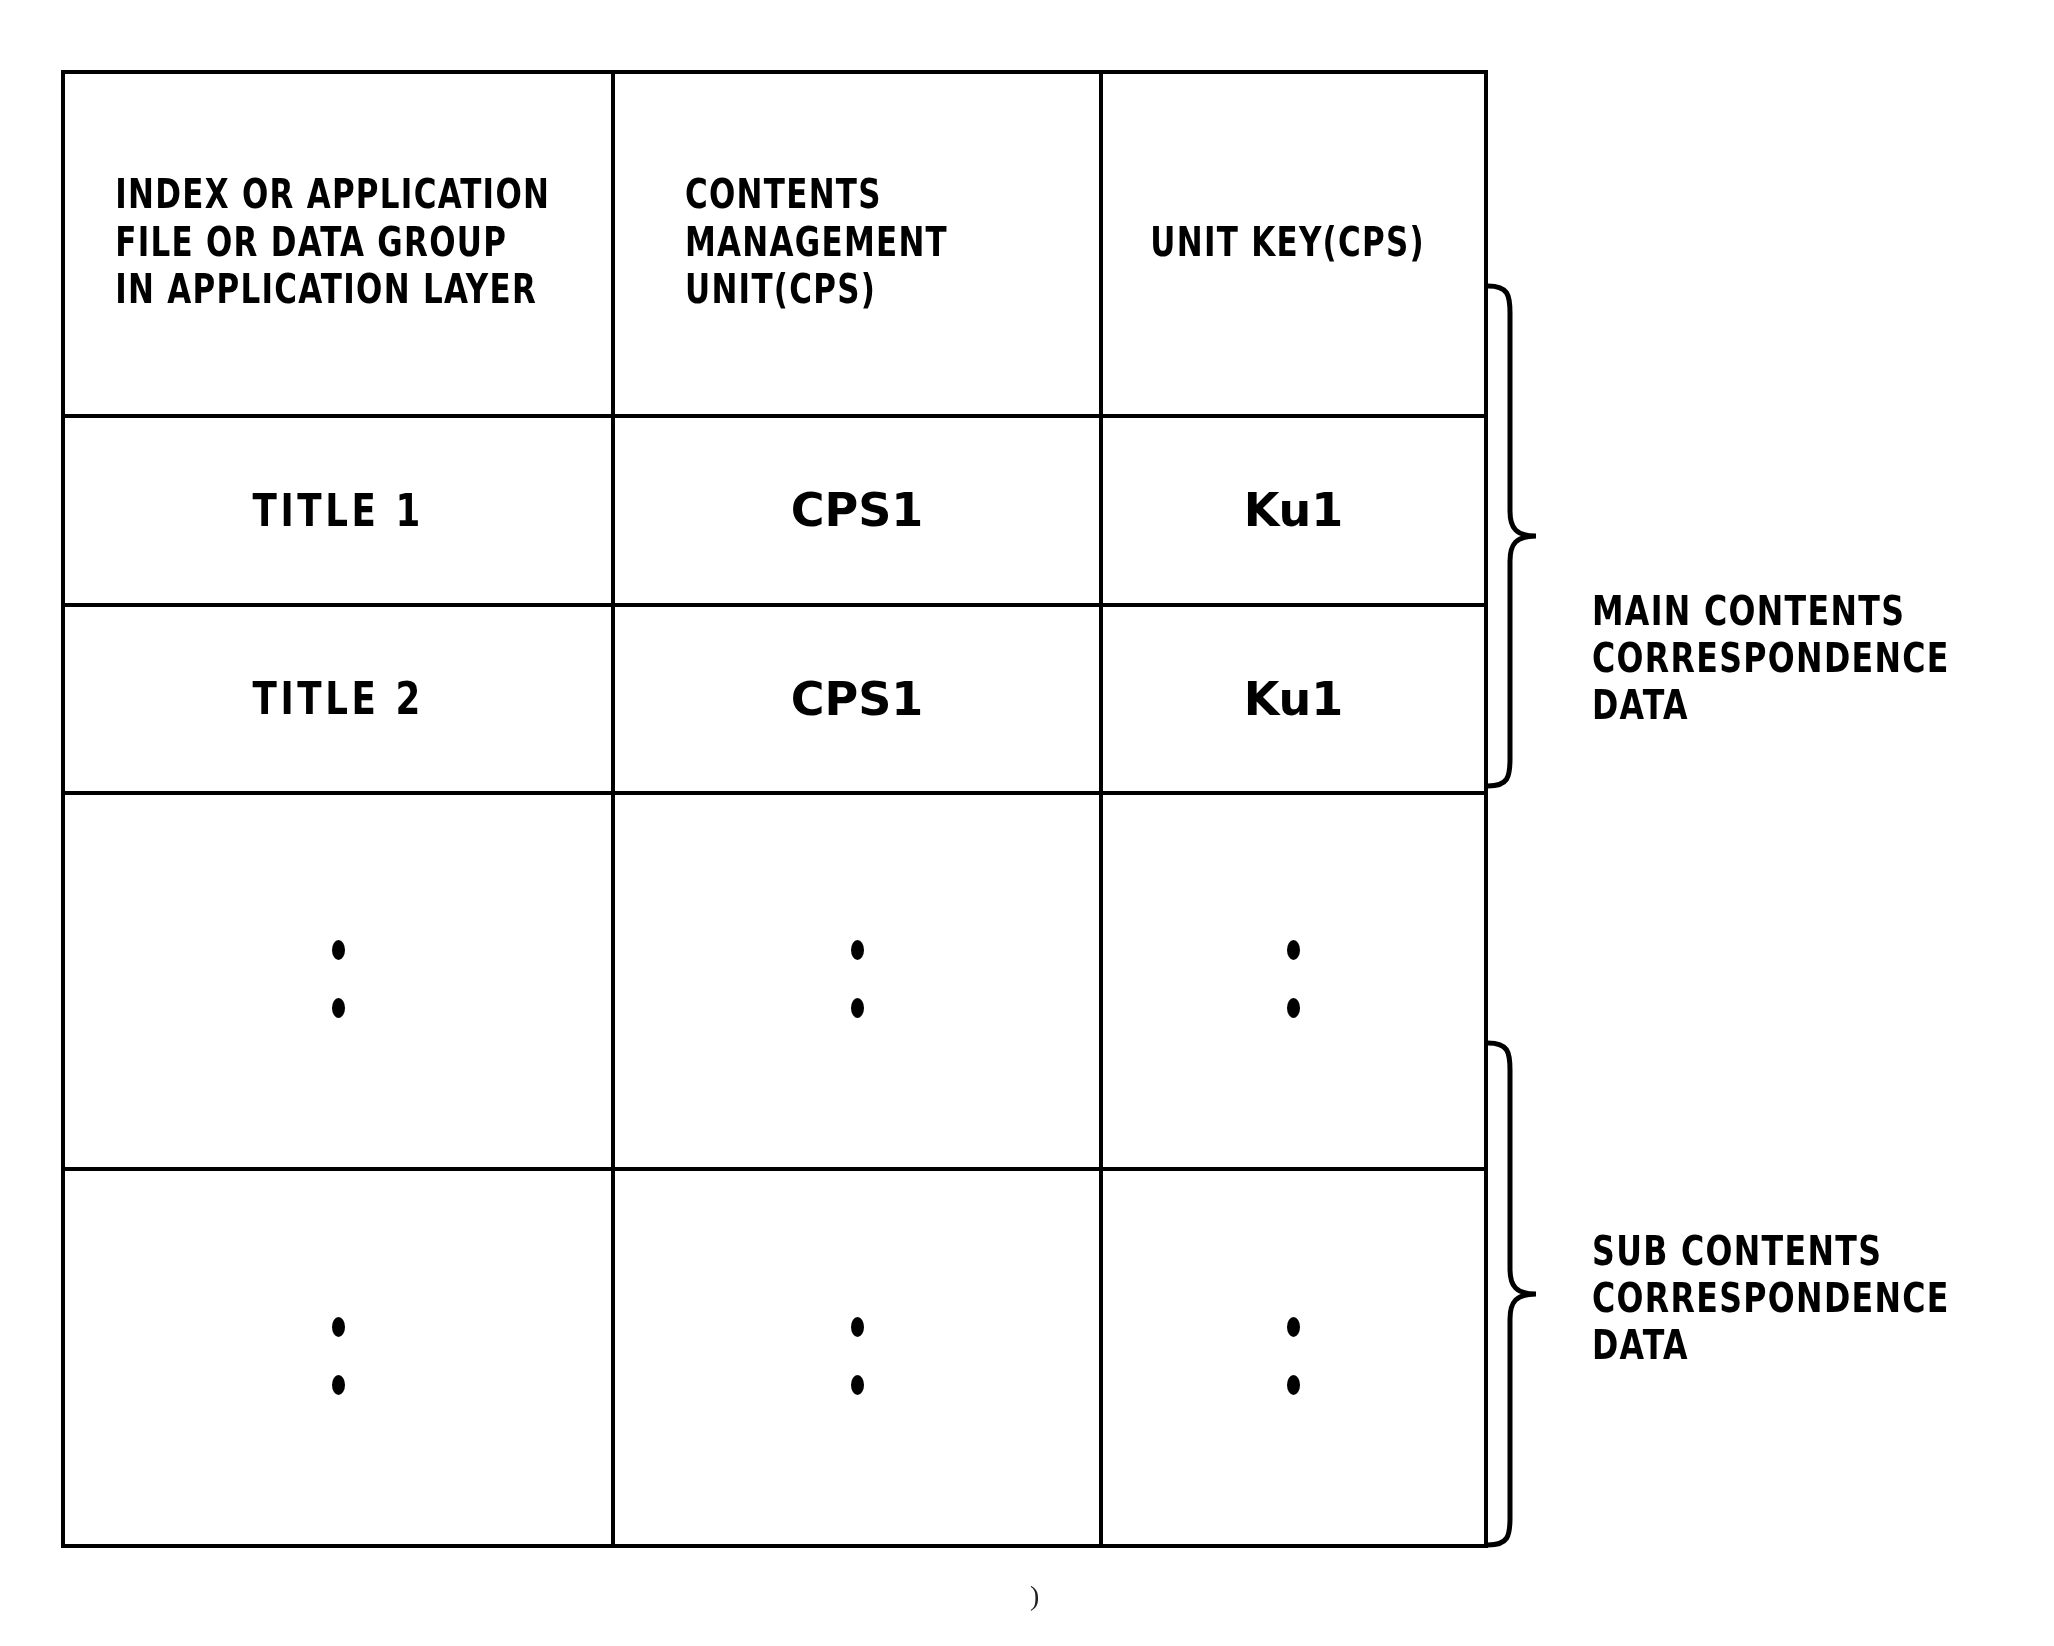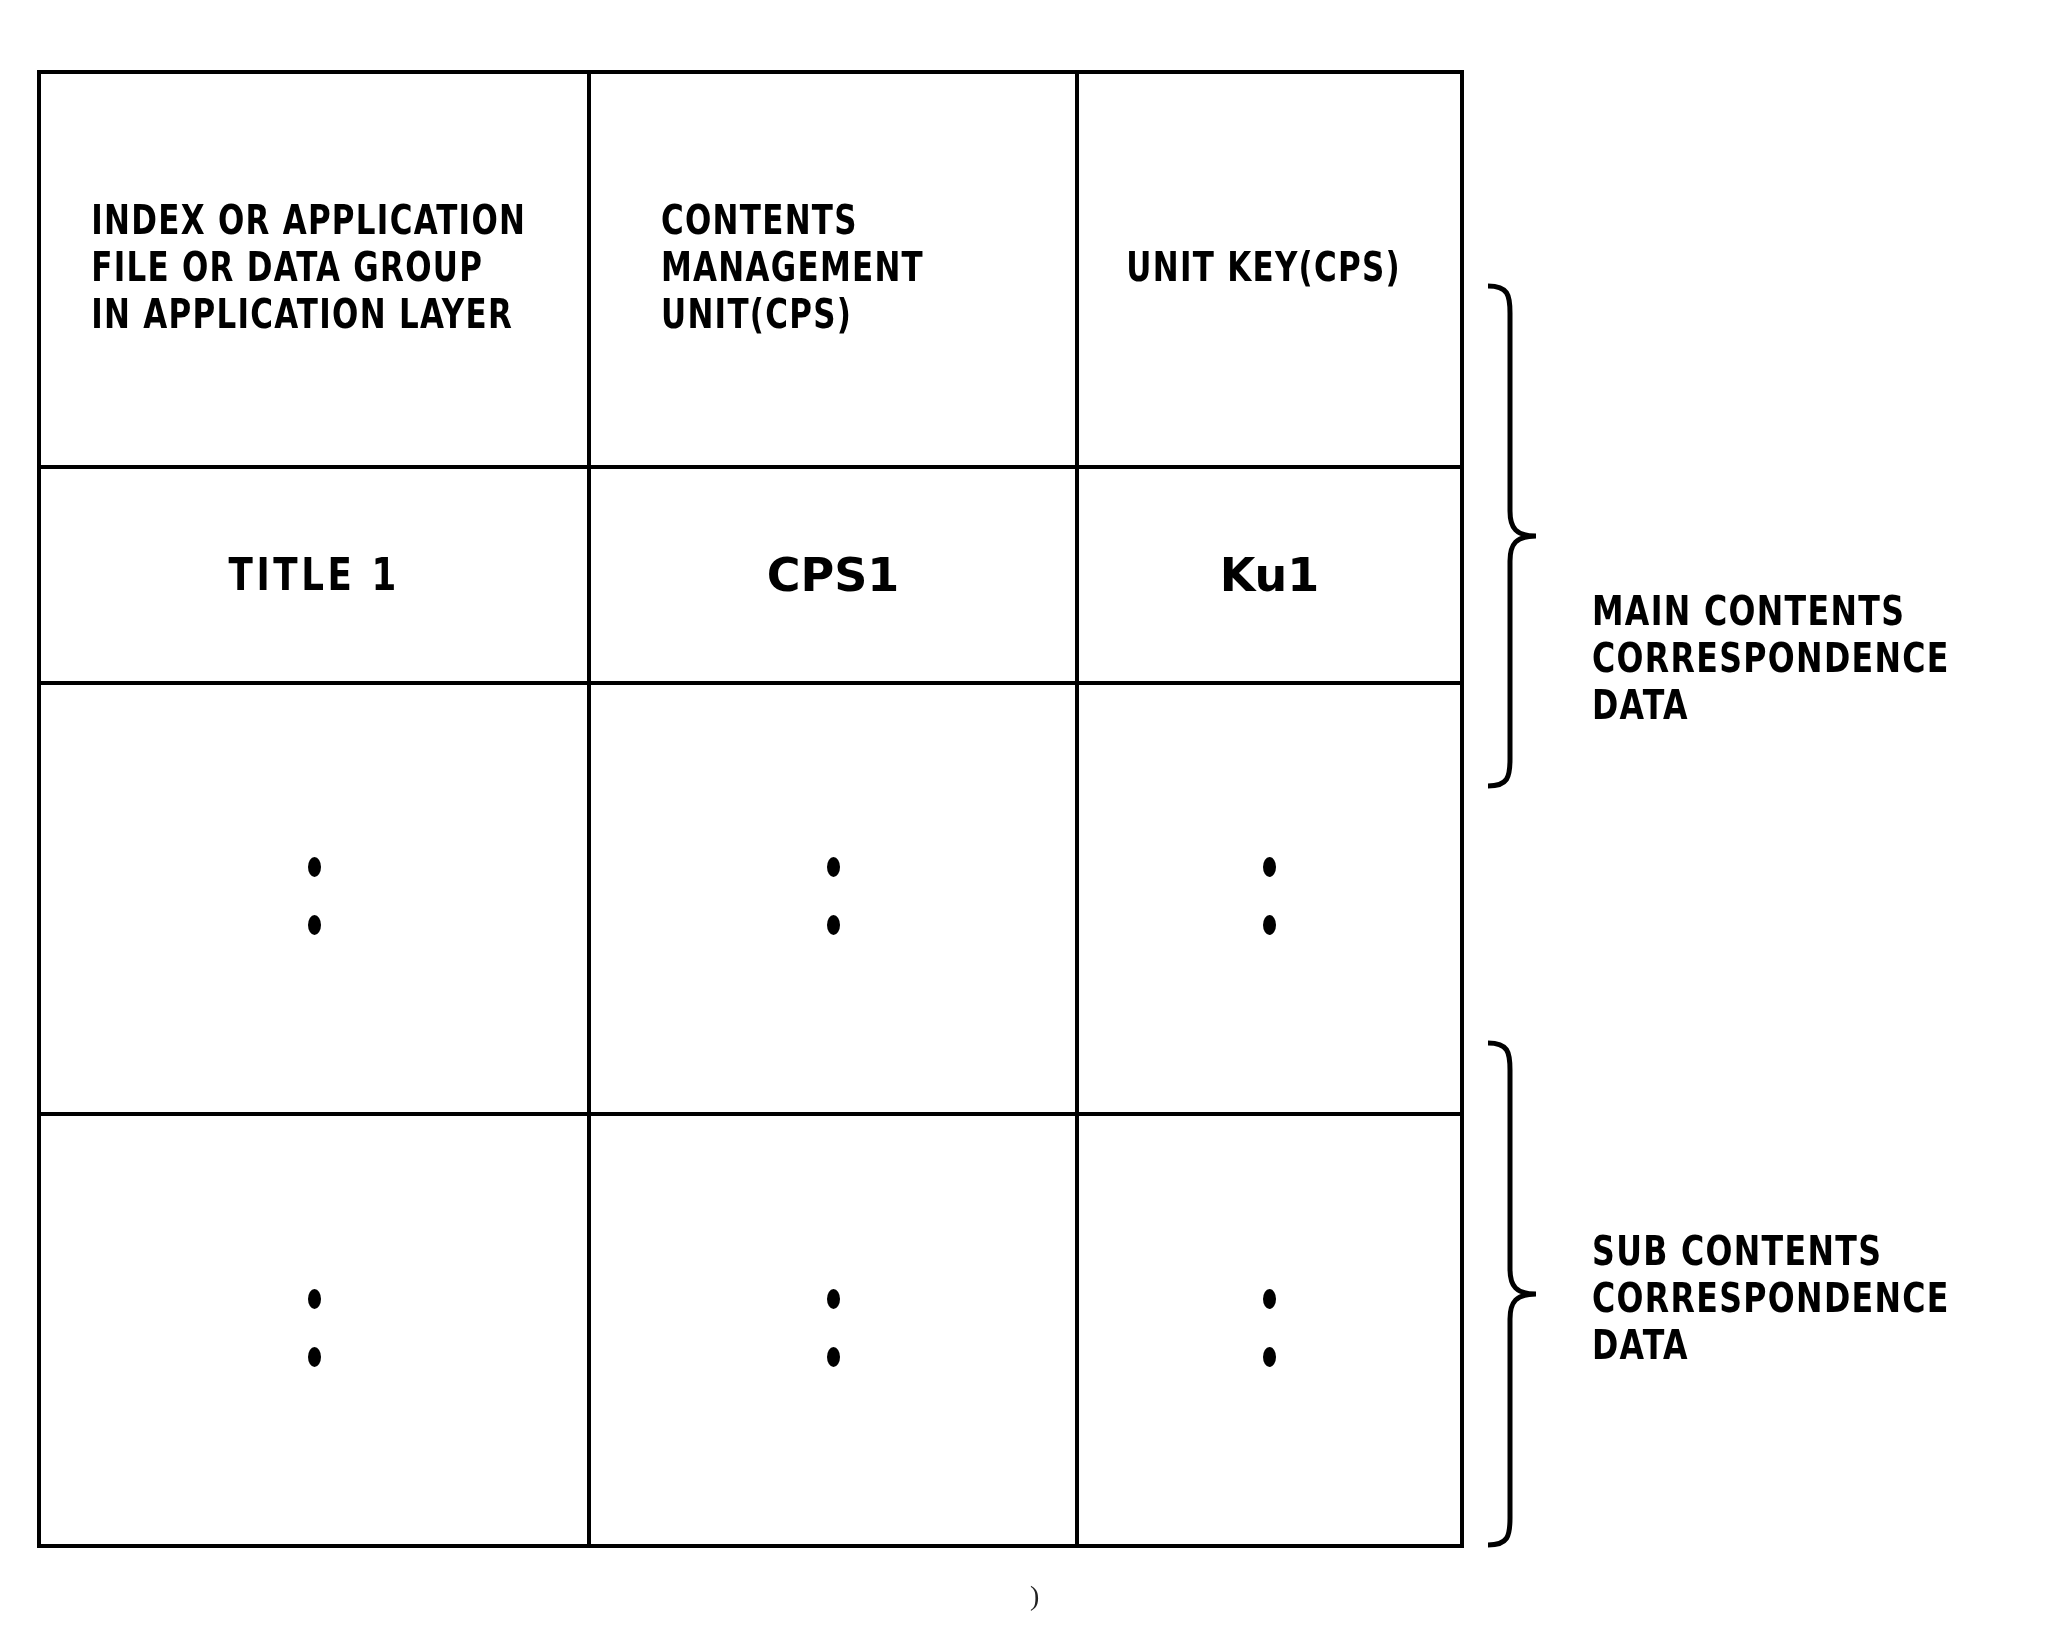--- a/index.html
+++ b/index.html
@@ -21,21 +21,21 @@
   #figure {
     position: absolute;
     left: 0; top: 0;
     width: 2054px;
     height: 1646px;
   }
 
   
   #table-wrap {
     position: absolute;
-    left: 37px;
+    left: 61px;
     top: 70px;
     width: 1423px;
     height: 1040px;
   }
   table.grid {
     border-collapse: collapse;
     width: 1423px;
     height: 1478px;
     table-layout: fixed;
   }
@@ -179,20 +179,25 @@
             </div>
           </td>
         </tr>
 
         <tr class="r-normal">
           <td><span class="cell-label">TITLE 1</span></td>
           <td><span class="cell-value">CPS1</span></td>
           <td><span class="cell-value">Ku1</span></td>
         </tr>
 
+        <tr class="r-normal">
+          <td><span class="cell-label">TITLE 2</span></td>
+          <td><span class="cell-value">CPS1</span></td>
+          <td><span class="cell-value">Ku1</span></td>
+        </tr>
 
 
 
         <tr class="r-tall">
           <td>
             <span class="vdots"><i></i><i></i></span>
           </td>
           <td>
             <span class="vdots"><i></i><i></i></span>
           </td>

